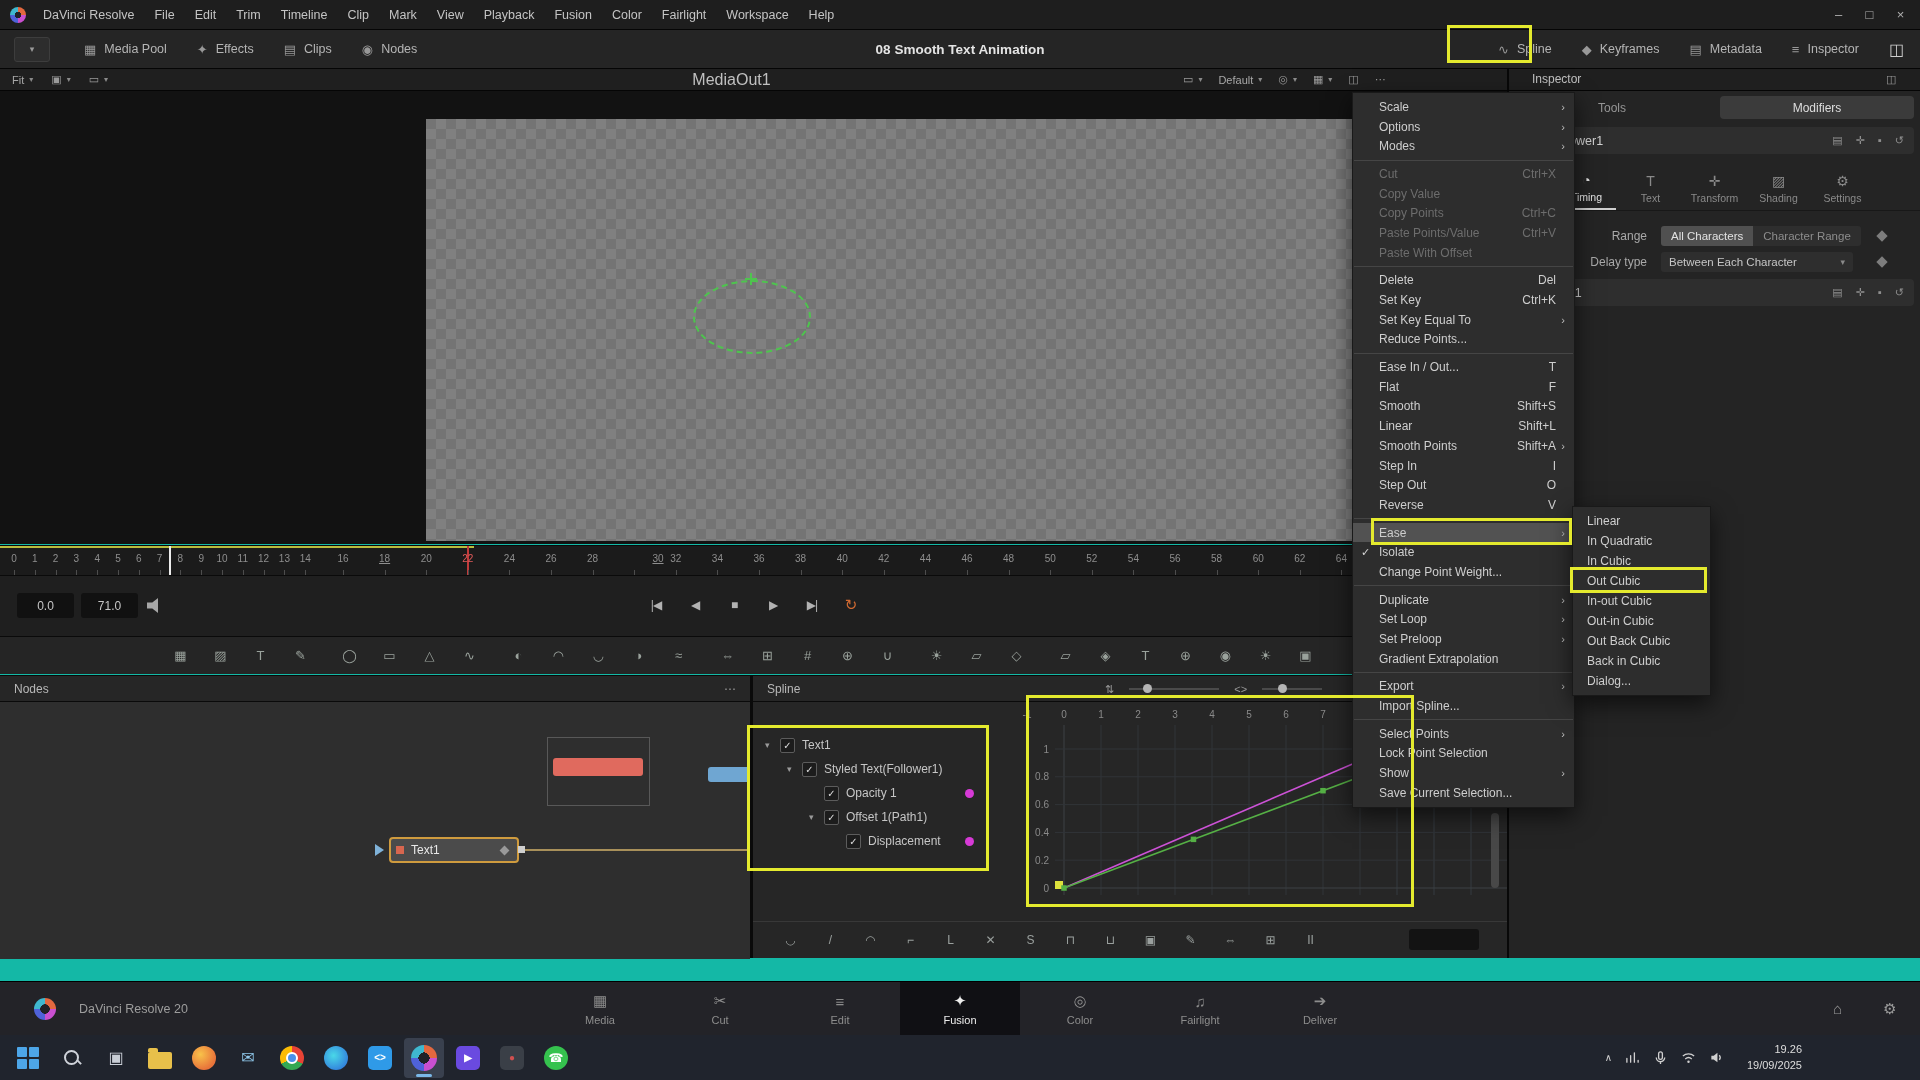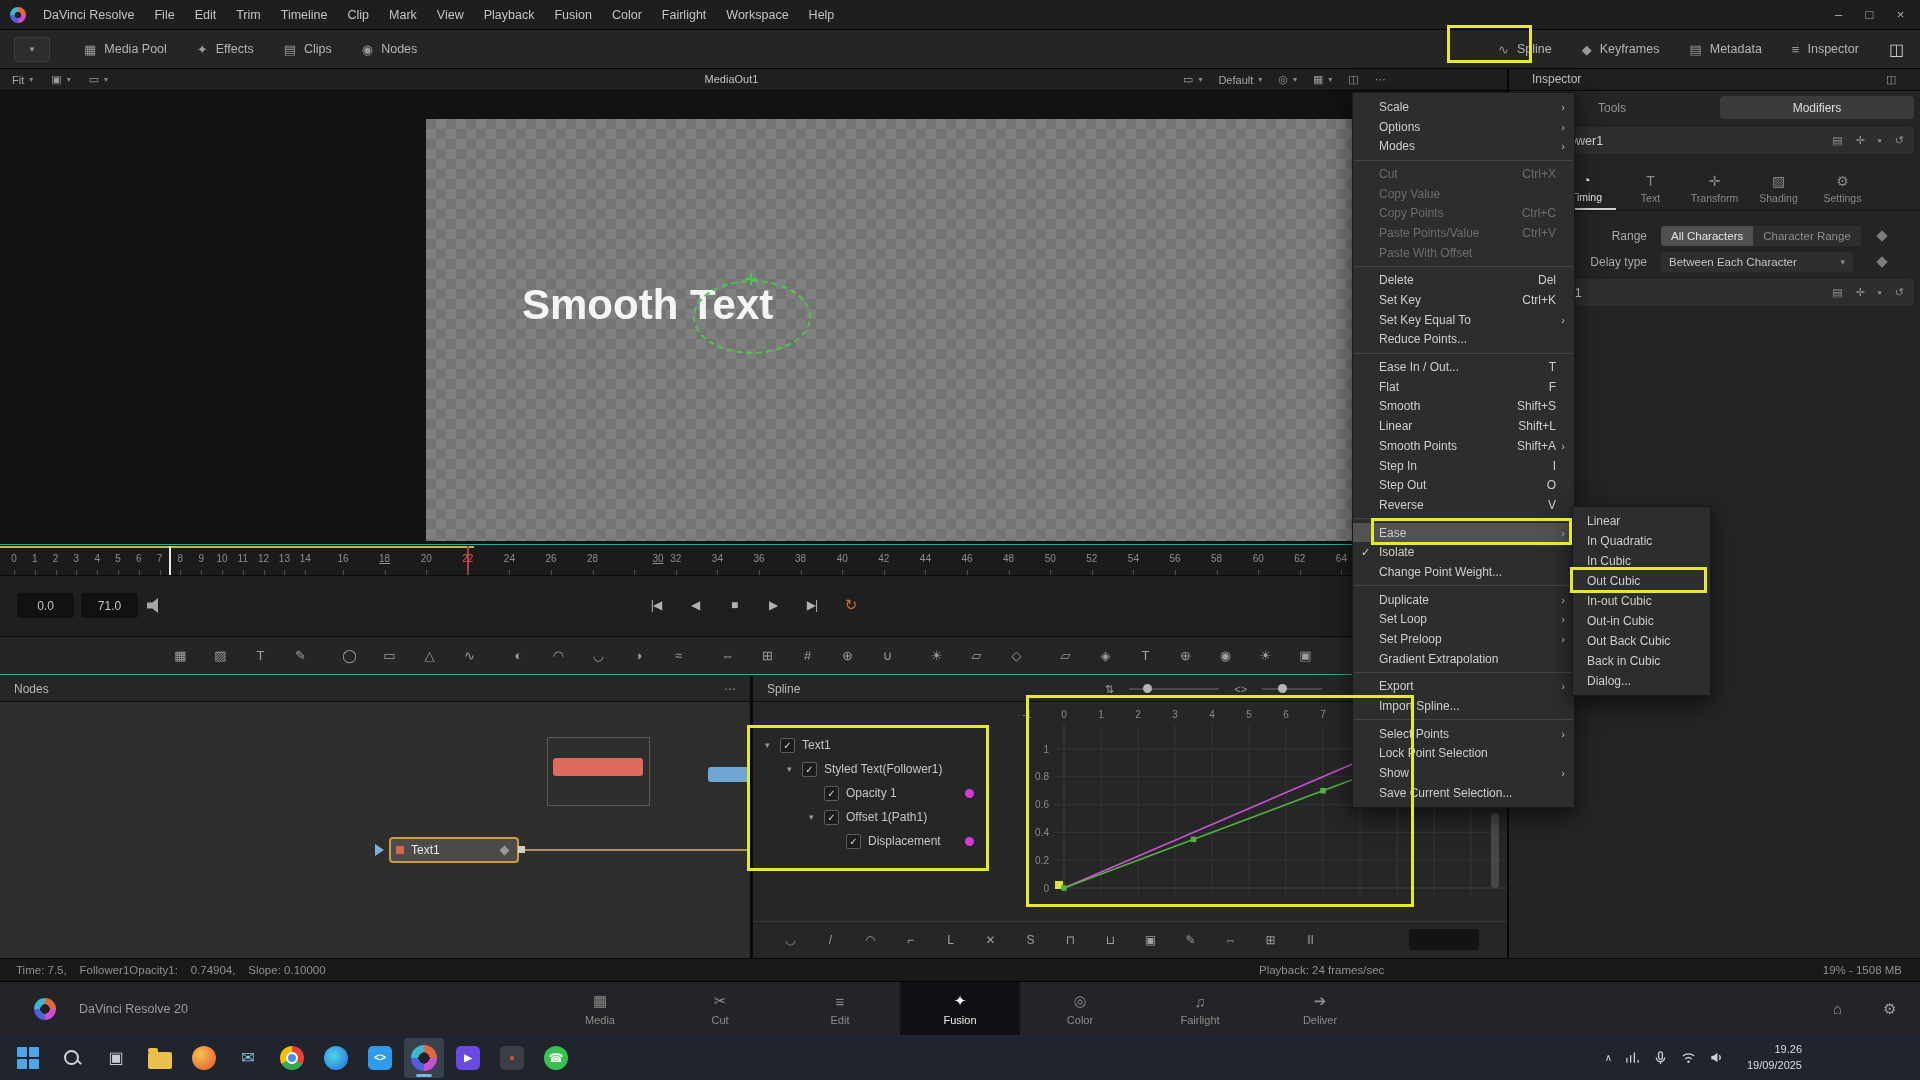--- a/index.html
+++ b/index.html
@@ -20,21 +20,21 @@
   #tb-left{display:flex;gap:30px;margin-left:34px}
   .tbtn{display:flex;align-items:center;gap:8px;font-size:12.5px;color:#b5b5b5;white-space:nowrap}
   .tbtn .gi{font-size:13px;color:#989898}
   #tb-title{position:absolute;left:0;right:0;text-align:center;font-size:13.5px;font-weight:bold;color:#e4e4e4;pointer-events:none}
   #tb-right{margin-left:auto;display:flex;gap:30px;margin-right:16px;align-items:center}
   
   #viewerbar{position:absolute;left:0;top:69px;width:1920px;height:21px;background:#1f1f1f;border-bottom:1px solid #050505}
   #vb-left{position:absolute;left:12px;top:0;height:21px;display:flex;gap:18px;align-items:center}
   .vbitem{display:flex;gap:5px;align-items:center;font-size:11px;color:#a8a8a8;white-space:nowrap}
   .vbitem .chev{font-size:8px;color:#8a8a8a}
-  #vb-title{position:absolute;left:0;width:1463px;text-align:center;line-height:21px;font-size:11px;color:#c0c0c0}
+  #vb-title{position:absolute;left:0;width:1463px;text-align:center;line-height:21px;font-size:16px;color:#c0c0c0}
   #vb-right{position:absolute;left:1183px;top:0;height:21px;display:flex;gap:16px;align-items:center}
   #vb-divider{position:absolute;left:1507px;top:0;width:2px;height:21px;background:#080808}
   #vb-inspector{position:absolute;left:1532px;line-height:21px;font-size:12px;color:#c0c0c0}
   #vb-panel-icon{position:absolute;left:1886px;line-height:21px;font-size:11px;color:#9a9a9a}
   
   #viewer{position:absolute;left:0;top:91px;width:1507px;height:453px;background:#121212}
   #checker{position:absolute;left:426px;top:28px;width:985px;height:422px;background-color:#747474;
     background-image:linear-gradient(45deg,#808080 26%,transparent 26%,transparent 74%,#808080 74%),
                      linear-gradient(45deg,#808080 26%,transparent 26%,transparent 74%,#808080 74%);
     background-size:20px 20px;background-position:0 0,10px 10px}
@@ -223,20 +223,21 @@
         </div>
         <div class="tbtn">
           <span class="gi">▤</span>
           <span>Clips</span>
         </div>
         <div class="tbtn">
           <span class="gi">◉</span>
           <span>Nodes</span>
         </div>
       </div>
+    <div id="tb-title">08 Smooth Text Animation</div>
     <div id="tb-right">
         <div class="tbtn">
           <span class="gi">∿</span>
           <span>Spline</span>
         </div>
         <div class="tbtn">
           <span class="gi">◆</span>
           <span>Keyframes</span>
         </div>
         <div class="tbtn">
@@ -291,21 +292,20 @@
           <span class="gicon">⋯</span>
         </div>
       </div>
     <div id="vb-divider"></div>
     <div id="vb-inspector">Inspector</div>
     <span id="vb-panel-icon">◫</span>
   </div>
 
   <div id="viewer">
     <div id="checker">
-      <div id="smooth-text">Smooth Text</div>
       <div id="follower-ellipse"></div>
       <div id="follower-cross"></div>
     </div>
   </div>
 
   <div id="ruler">
     <div id="range-line"></div>
     <div id="red-line"></div>
     <div id="playhead"></div>
   <span class="rlabel" style="left: 14px;">0</span>
@@ -629,25 +629,20 @@
       <span class="ih-label">Path1</span>
       <div class="ih-icons">
           <span>▤</span>
           <span>✛</span>
           <span>▪</span>
           <span>↺</span>
         </div>
     </div>
   </div>
 
-  <div id="statusbar">
-    <span id="st-left">Time: 7.5,    Follower1Opacity1:    0.74904,    Slope: 0.10000</span>
-    <span id="st-play">Playback: 24 frames/sec</span>
-    <span id="st-mem">19% - 1508 MB</span>
-  </div>
 
   <div id="pagesbar">
     <div id="pb-brand">
       <span class="dv-logo md"></span>
       <span>DaVinci Resolve 20</span>
     </div>
     <div id="pb-tabs">
         <div class="ptab">
           <span class="pi">▦</span>
           <span class="pl">Media</span>

